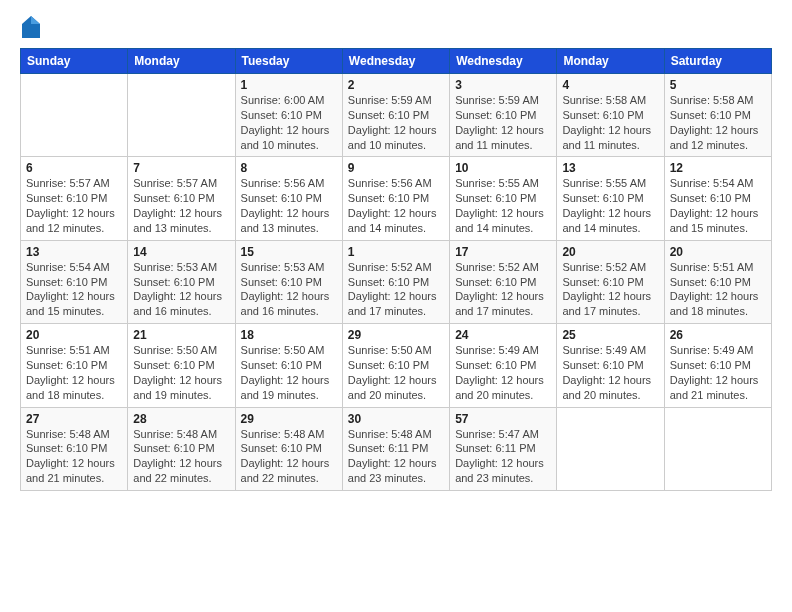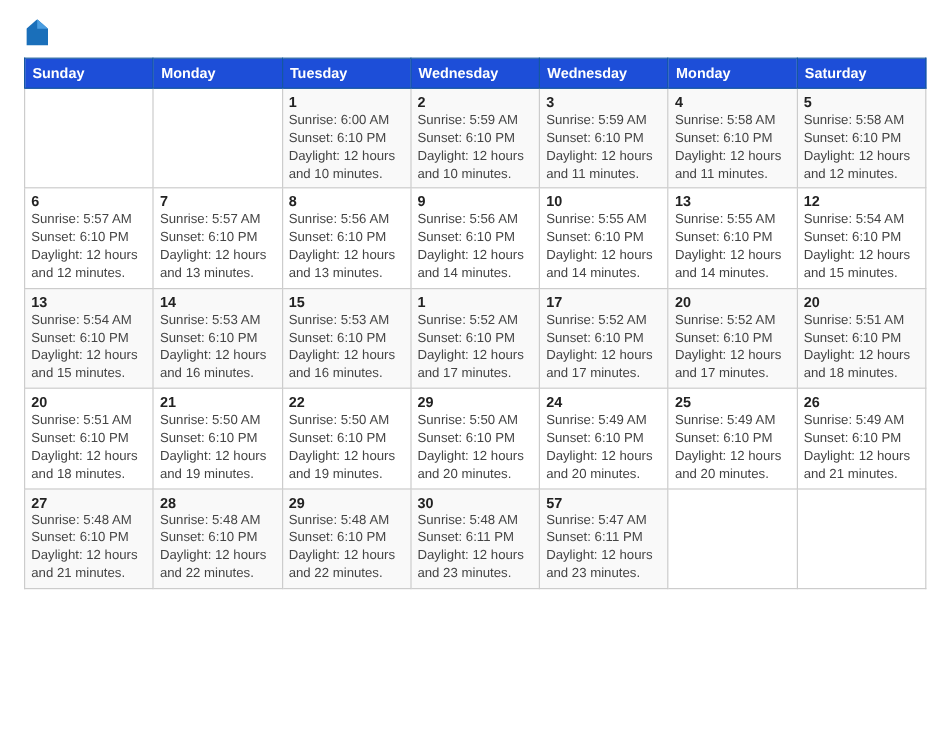--- a/index.html
+++ b/index.html
@@ -219,21 +219,21 @@
         <tr>
           <td>
             <span class="day-number">20</span>
             <div class="day-info">Sunrise: 5:51 AM<br>Sunset: 6:10 PM<br>Daylight: 12 hours<br>and 18 minutes.</div>
           </td>
           <td>
             <span class="day-number">21</span>
             <div class="day-info">Sunrise: 5:50 AM<br>Sunset: 6:10 PM<br>Daylight: 12 hours<br>and 19 minutes.</div>
           </td>
           <td>
-            <span class="day-number">22</span>
+            <span class="day-number">18</span>
             <div class="day-info">Sunrise: 5:50 AM<br>Sunset: 6:10 PM<br>Daylight: 12 hours<br>and 19 minutes.</div>
           </td>
           <td>
             <span class="day-number">29</span>
             <div class="day-info">Sunrise: 5:50 AM<br>Sunset: 6:10 PM<br>Daylight: 12 hours<br>and 20 minutes.</div>
           </td>
           <td>
             <span class="day-number">24</span>
             <div class="day-info">Sunrise: 5:49 AM<br>Sunset: 6:10 PM<br>Daylight: 12 hours<br>and 20 minutes.</div>
           </td>

